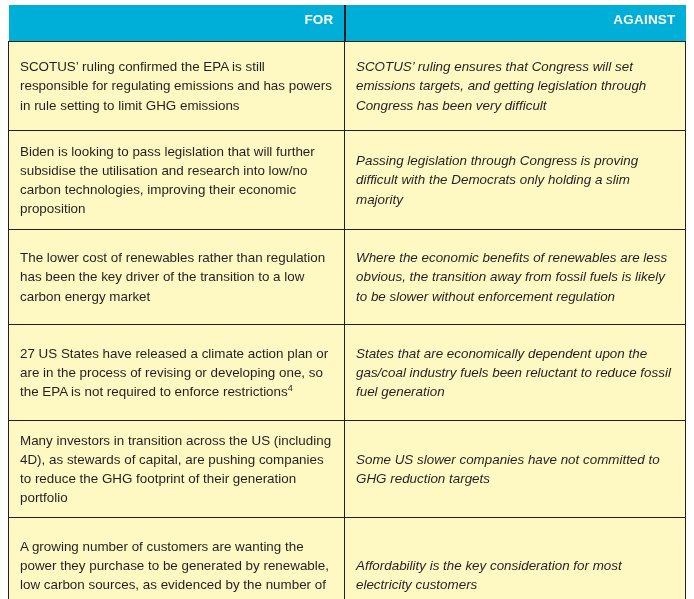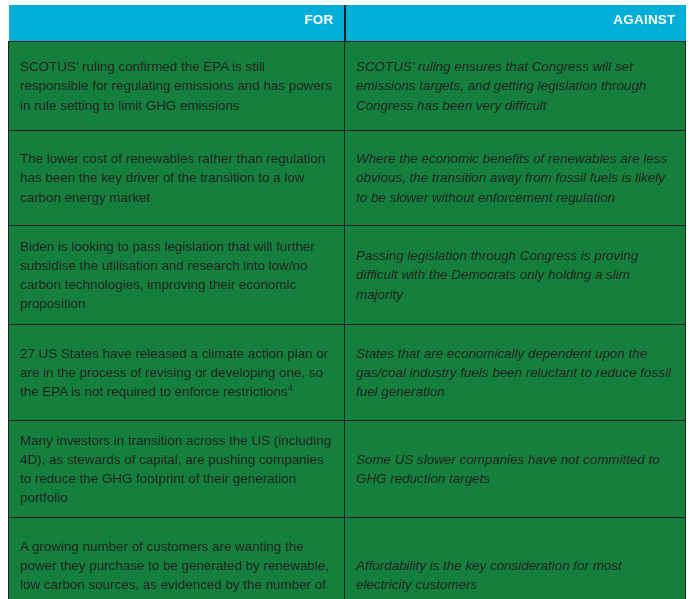--- a/index.html
+++ b/index.html
@@ -45,21 +45,21 @@
   thead th.th-for {
     border-right: 2px solid #231f20;
   }
 
   tbody td {
     border: 1px solid #231f20;
     vertical-align: middle;
     font-size: 13.4px;
     line-height: 1.42;
     padding: 9px 12px 9px 11px;
-    background: #15803d;
+    background: #fef9c3;
   }
   tbody td.cell-for {
     border-right: 1px solid #231f20;
   }
   tbody tr td:first-child { border-left: 1px solid #231f20; }
   tbody tr td:last-child  { border-right: 1px solid #231f20; font-style: italic; }
 
   .cell-text { margin: 0; }
 
   sup {
@@ -95,35 +95,35 @@
 
       <tr data-row="0">
         <td class="cell-for">
           <p class="cell-text">SCOTUS’ ruling confirmed the EPA is still responsible for regulating emissions and has powers in rule setting to limit GHG emissions</p>
         </td>
         <td class="cell-against">
           <p class="cell-text">SCOTUS’ ruling ensures that Congress will set emissions targets, and getting legislation through Congress has been very difficult</p>
         </td>
       </tr>
 
+      <tr data-row="2">
+        <td class="cell-for">
+          <p class="cell-text">Biden is looking to pass legislation that will further subsidise the utilisation and research into low/no carbon technologies, improving their economic proposition</p>
+        </td>
+        <td class="cell-against">
+          <p class="cell-text">Passing legislation through Congress is proving difficult with the Democrats only holding a slim majority</p>
+        </td>
+      </tr>
+
       <tr data-row="1">
         <td class="cell-for">
           <p class="cell-text">The lower cost of renewables rather than regulation has been the key driver of the transition to a low carbon energy market</p>
         </td>
         <td class="cell-against">
           <p class="cell-text">Where the economic benefits of renewables are less obvious, the transition away from fossil fuels is likely to be slower without enforcement regulation</p>
-        </td>
-      </tr>
-
-      <tr data-row="2">
-        <td class="cell-for">
-          <p class="cell-text">Biden is looking to pass legislation that will further subsidise the utilisation and research into low/no carbon technologies, improving their economic proposition</p>
-        </td>
-        <td class="cell-against">
-          <p class="cell-text">Passing legislation through Congress is proving difficult with the Democrats only holding a slim majority</p>
         </td>
       </tr>
 
       <tr data-row="3">
         <td class="cell-for">
           <p class="cell-text"><span>27 US States have released a climate action plan or are in the process of revising or developing one, so the EPA is not required to enforce restrictions</span><sup>4</sup></p>
         </td>
         <td class="cell-against">
           <p class="cell-text">States that are economically dependent upon the gas/coal industry fuels been reluctant to reduce fossil fuel generation</p>
         </td>

